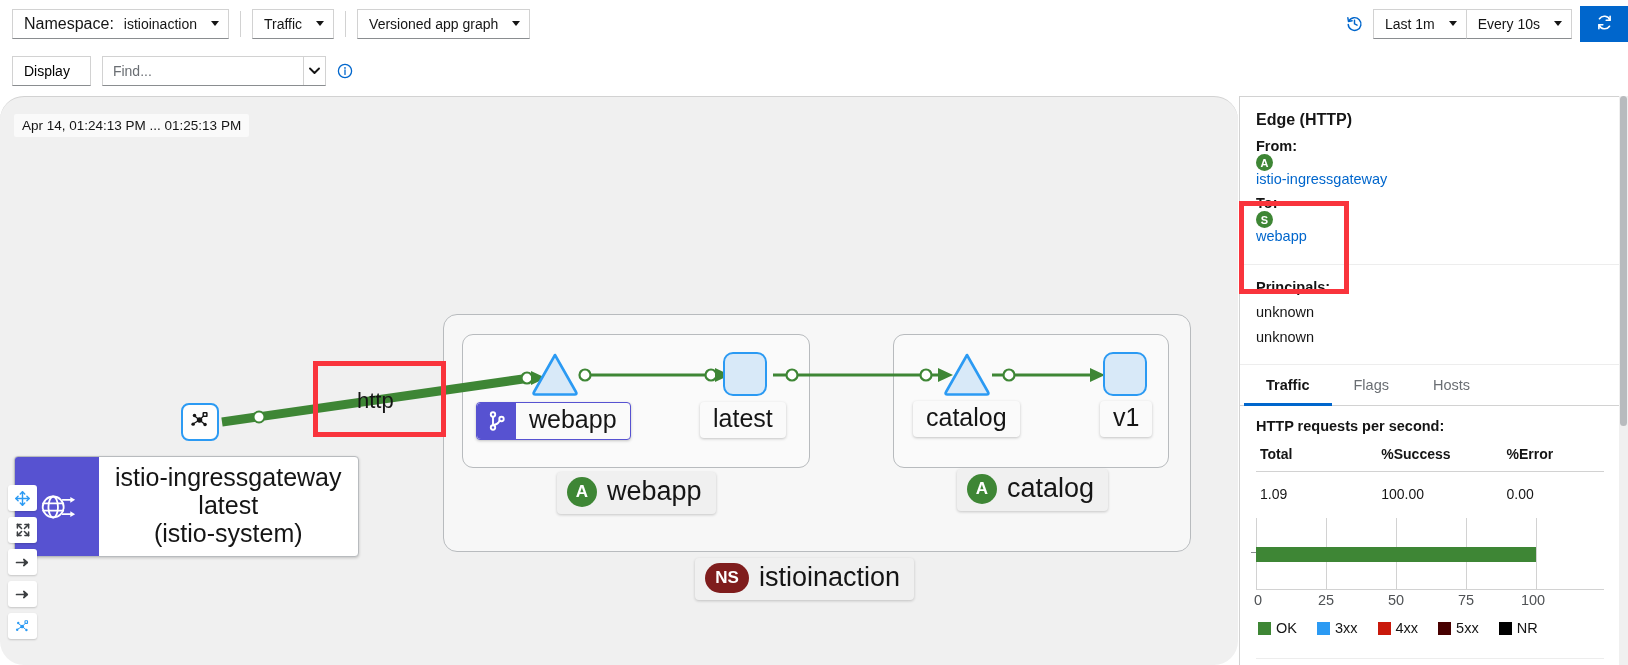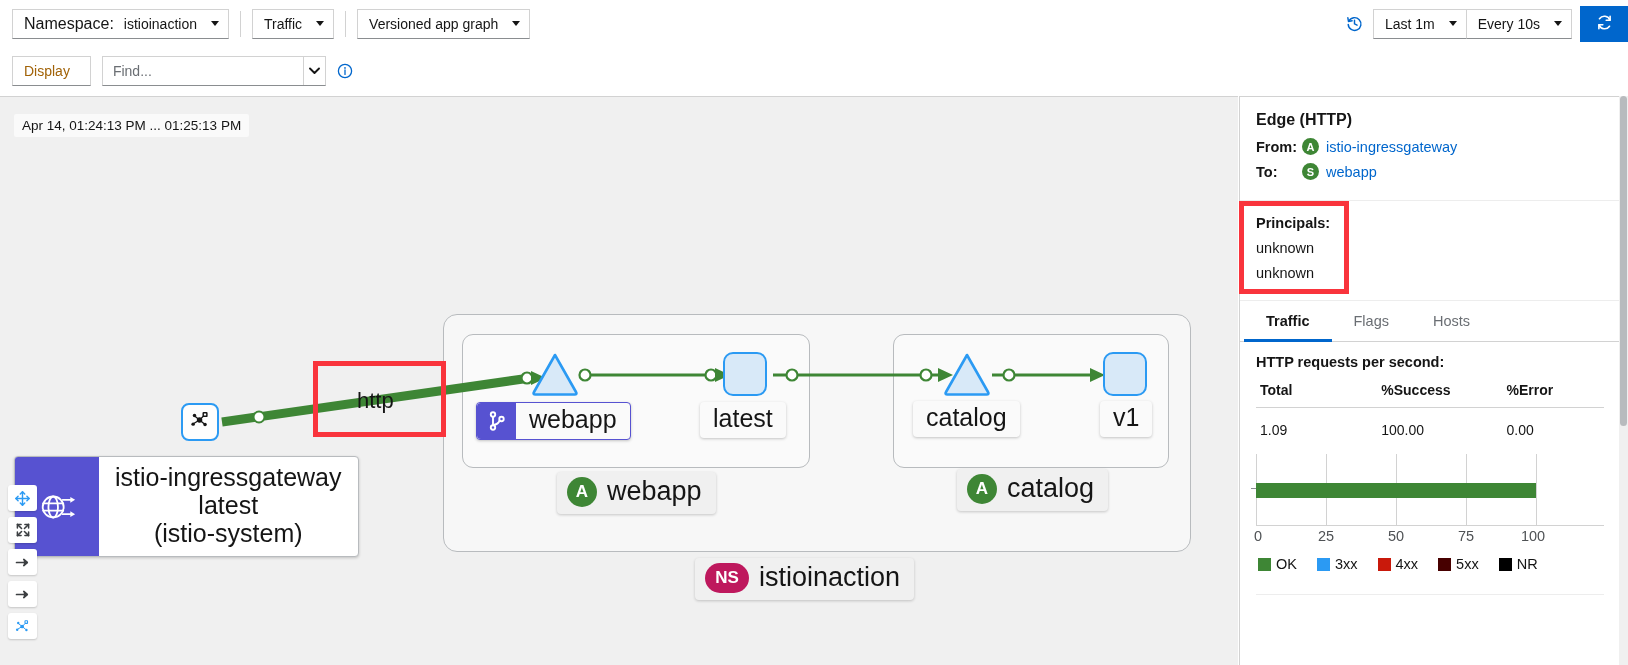--- a/index.html
+++ b/index.html
@@ -43,21 +43,21 @@
   }
 
   
   .toolbar-row2 {
     position: absolute; left: 0; top: 47px; width: 1628px; height: 48px;
     background: #fff; display: flex; align-items: center; padding-left: 12px;
   }
   .display-btn {
     height: 30px; border: 1px solid #d2d2d2; border-bottom: 1px solid #8a8d90;
     background: #fff; display: flex; align-items: center; gap: 9px;
-    padding: 0 11px; font-size: 14px; color: #a16207; cursor: pointer;
+    padding: 0 11px; font-size: 14px; color: #000000; cursor: pointer;
   }
   .typeahead {
     height: 30px; border: 1px solid #d2d2d2; border-bottom: 1px solid #8a8d90;
     background: #fff; display: flex; align-items: center;
     font-size: 14px; color: #6a6e73; margin-left: 11px; position: relative;
   }
   .typeahead .txt { padding: 0 10px; flex: 1; }
   .typeahead .tcaret {
     width: 22px; height: 28px; border-left: 1px solid #d2d2d2;
     display: flex; align-items: center; justify-content: center; cursor: pointer;
@@ -67,21 +67,21 @@
   .info-i { margin-left: 11px; color: #06c; display: flex; align-items: center; cursor: pointer; }
 
   .toolbar2-right {
     position: absolute; right: 8px; top: 47px; height: 48px;
     display: flex; align-items: center; gap: 13px; color: #06c;
   }
 
   
   .graph {
     position: absolute; left: 0; top: 96px; width: 1238px; height: 569px;
-    background: #f0f0f0; border-top: 1px solid #d2d2d2; overflow: hidden;
+    background: #f0f0f0; border-top: 1px solid #d2d2d2; overflow: hidden; border-radius: 24px;
   }
   .time-range {
     position: absolute; left: 14px; top: 17px;
     background: #fafafa; color: #151515; font-size: 13.5px;
     padding: 4px 8px; border-radius: 2px; white-space: nowrap;
   }
 
   
   .graph-controls {
     position: absolute; left: 8px; top: 388px;
@@ -141,21 +141,21 @@
     box-shadow: 0 1px 3px rgba(0,0,0,.2);
     font-size: 27px; color: #151515; padding: 4px 14px 7px 10px;
     display: flex; align-items: center; gap: 10px; white-space: nowrap;
   }
   .circ-badge {
     width: 30px; height: 30px; border-radius: 50%; background: #3e8635;
     color: #fff; font-size: 17px; font-weight: bold;
     display: flex; align-items: center; justify-content: center; flex: 0 0 auto;
   }
   .ns-badge-pill {
-    min-width: 44px; height: 30px; border-radius: 15px; background: #be185d;
+    min-width: 44px; height: 30px; border-radius: 15px; background: #7f1d1d;
     color: #fff; font-size: 17px; font-weight: bold;
     display: flex; align-items: center; justify-content: center;
     padding: 0 7px; flex: 0 0 auto;
   }
 
   
   .gw-label {
     position: absolute; left: 14px; top: 455px;
     background: #fff; border: 1px solid #b8bbbe; border-radius: 4px;
     display: flex; align-items: stretch; box-shadow: 0 1px 3px rgba(0,0,0,.2);
@@ -175,21 +175,21 @@
   }
 
   
   .side {
     position: absolute; left: 1239px; top: 96px; width: 381px; height: 569px;
     background: #fff; border-left: 1px solid #d2d2d2; border-top: 1px solid #d2d2d2;
     overflow: hidden;
   }
   .side-head { padding: 14px 16px 12px 16px; }
   .side-title { font-size: 16px; font-weight: bold; color: #151515; margin-bottom: 9px; }
-  .side-row { display: flex; align-items: flex-end; font-size: 14.5px; margin-bottom: 8px; }
+  .side-row { display: flex; align-items: flex-start; font-size: 14.5px; margin-bottom: 8px; flex-direction: column; }
   .side-row .k { font-weight: bold; color: #151515; width: 46px; flex: 0 0 auto; }
   .mini-badge {
     width: 17px; height: 17px; border-radius: 50%; background: #3e8635;
     color: #fff; font-size: 11px; font-weight: bold;
     display: flex; align-items: center; justify-content: center;
     margin-right: 7px; flex: 0 0 auto;
   }
   .side-link { color: #06c; }
   .side-sep { height: 1px; background: #ededed; margin: 0; }
 

